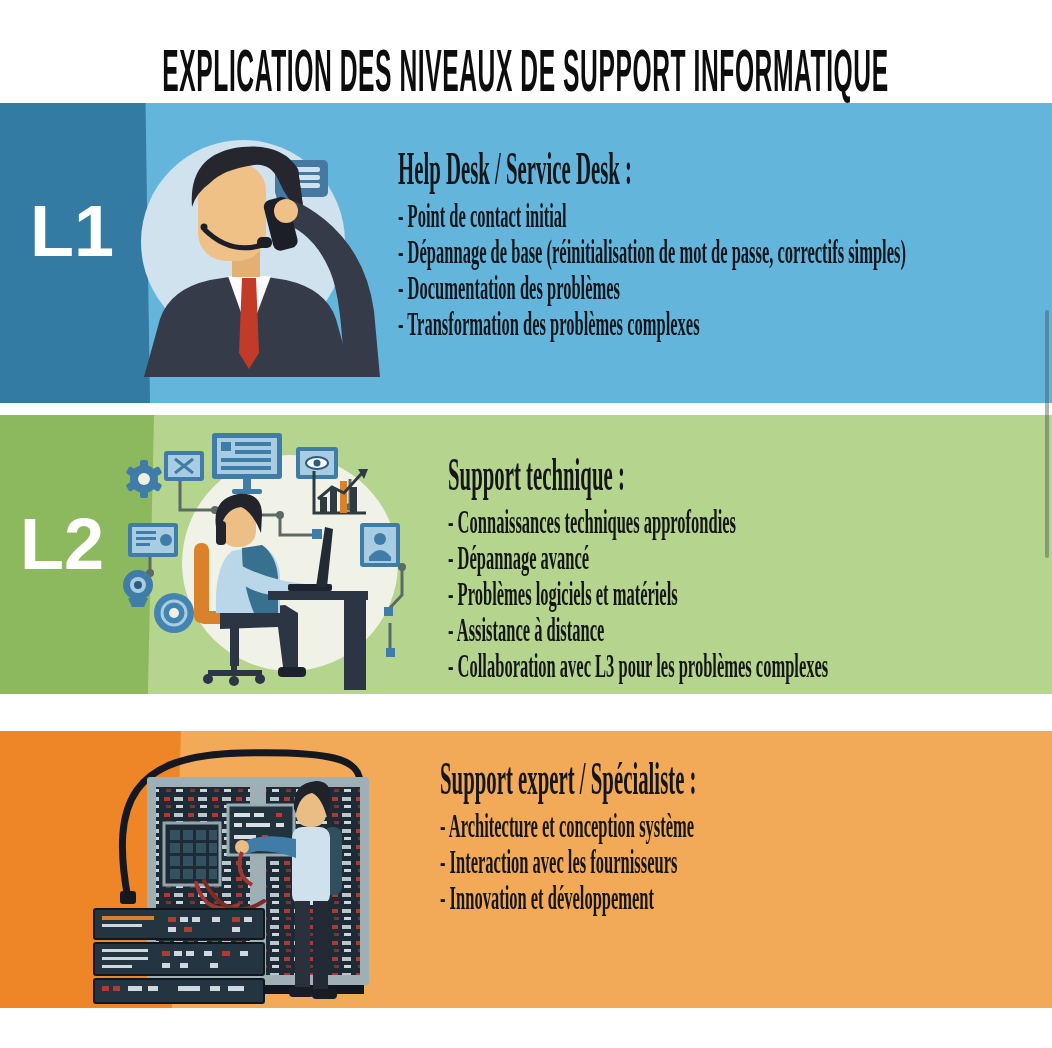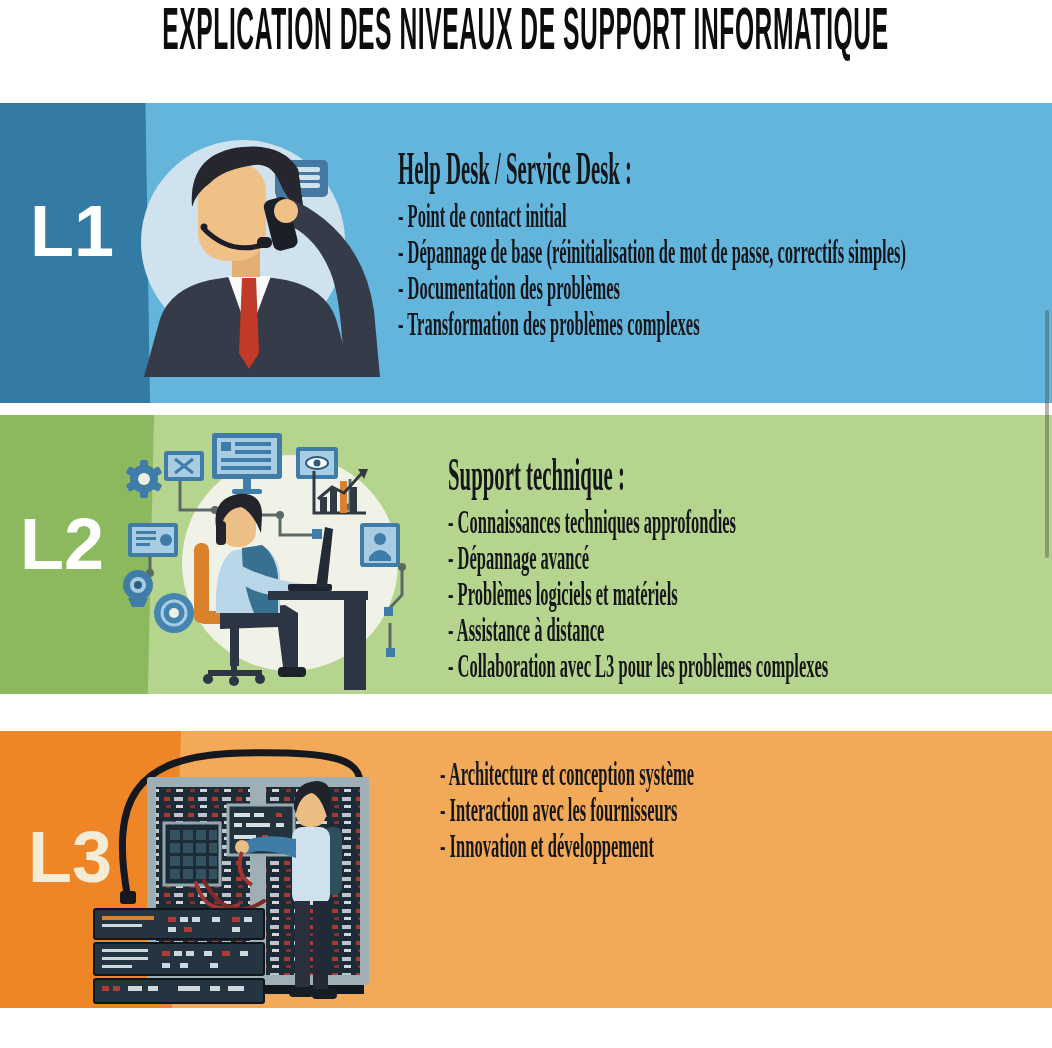--- a/index.html
+++ b/index.html
@@ -1,20 +1,20 @@
 <!DOCTYPE html>
 <html><head>
 <meta charset="utf-8">
 <style>
   html,body{margin:0;padding:0;background:#ffffff;}
   .page{position:relative;width:1052px;height:1048px;background:#ffffff;overflow:hidden;
         font-family:"Liberation Sans",sans-serif;}
   
   .title-wrap{position:absolute;top:4px;left:0;width:1052px;height:92px;
-              display:flex;justify-content:center;align-items:flex-start;overflow:visible;}
+              display:flex;justify-content:center;align-items:flex-end;overflow:visible;}
   .title-text{display:inline-block;white-space:nowrap;font-family:"Liberation Sans",sans-serif;
               font-weight:800;font-size:44px;color:#0d0d0d;letter-spacing:1px;
               transform:scale(0.56,1.34);transform-origin:center center;}
   
   .band{position:absolute;left:0;width:1052px;overflow:hidden;}
   #band-l1{top:103px;height:300px;background:#64b5dc;}
   #band-l2{top:415px;height:279px;background:#b5d48d;}
   #band-l3{top:731px;height:277px;background:#f2a958;}
   .wedge{position:absolute;left:0;top:0;height:100%;}
   #band-l1 .wedge{width:150px;background:#337ba3;clip-path:polygon(0 0,97% 0,100% 100%,0 100%);}
@@ -218,21 +218,20 @@
       <div class="band-item"><span>- Connaissances techniques approfondies</span></div>
       <div class="band-item"><span>- Dépannage avancé</span></div>
       <div class="band-item"><span>- Problèmes logiciels et matériels</span></div>
       <div class="band-item"><span>- Assistance à distance</span></div>
       <div class="band-item"><span>- Collaboration avec L3 pour les problèmes complexes</span></div>
     </div>
   </section>
 
   <section class="band" id="band-l3">
     <div class="wedge"></div>
-    <div class="level-label">L3</div>
 
     <svg class="illus" width="310" height="277" viewBox="0 0 310 277">
       <defs>
         <pattern id="lights" width="24" height="16" patternUnits="userSpaceOnUse">
           <rect x="0" y="2" width="6" height="4" fill="#c0392b"></rect>
           <rect x="10" y="2" width="9" height="4" fill="#ccd6da"></rect>
           <rect x="2" y="10" width="5" height="3" fill="#8f2f2f"></rect>
           <rect x="12" y="10" width="7" height="3" fill="#e3e9ec"></rect>
         </pattern>
       </defs>
@@ -326,20 +325,21 @@
         <circle cx="150" cy="116" r="7" fill="#eabd85"></circle>
         <path d="M 150 121 q -8 22 10 33" stroke="#a03531" stroke-width="4" fill="none"></path>
         <rect x="203" y="170" width="15" height="90" fill="#2a313d"></rect>
         <rect x="221" y="170" width="15" height="90" fill="#232a35"></rect>
         <rect x="197" y="256" width="25" height="10" rx="4" fill="#171d24"></rect>
         <rect x="220" y="258" width="25" height="10" rx="4" fill="#171d24"></rect>
       </g>
     </svg>
 
     <div class="copy">
+      <div class="band-heading"><span>Support expert / Spécialiste :</span></div>
       <div class="band-item"><span>- Architecture et conception système</span></div>
       <div class="band-item"><span>- Interaction avec les fournisseurs</span></div>
       <div class="band-item"><span>- Innovation et développement</span></div>
     </div>
   </section>
 
   <div class="artifact-line"></div>
 </div>
 
 </body></html>

